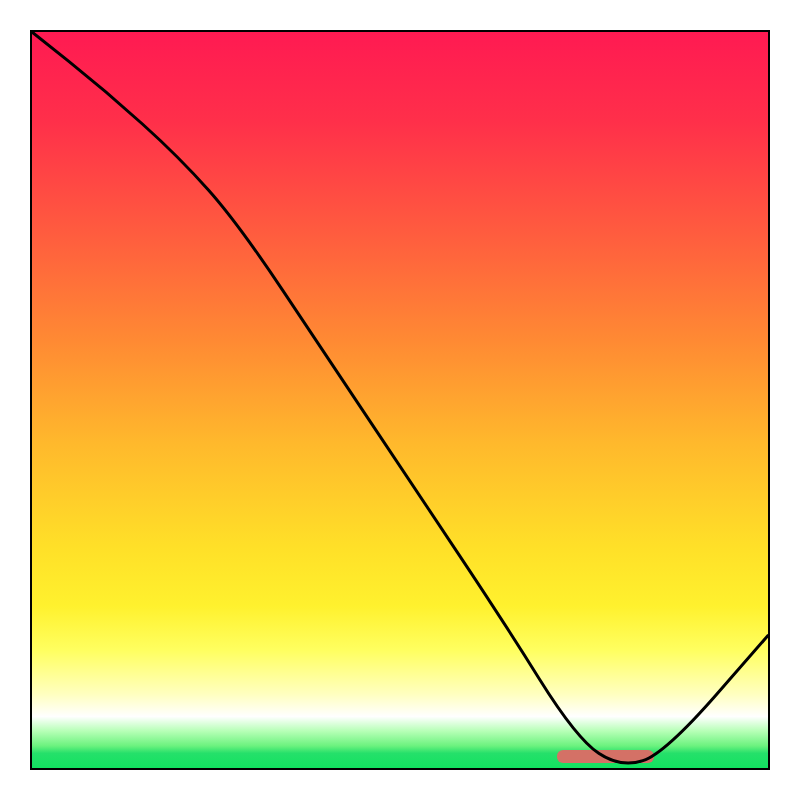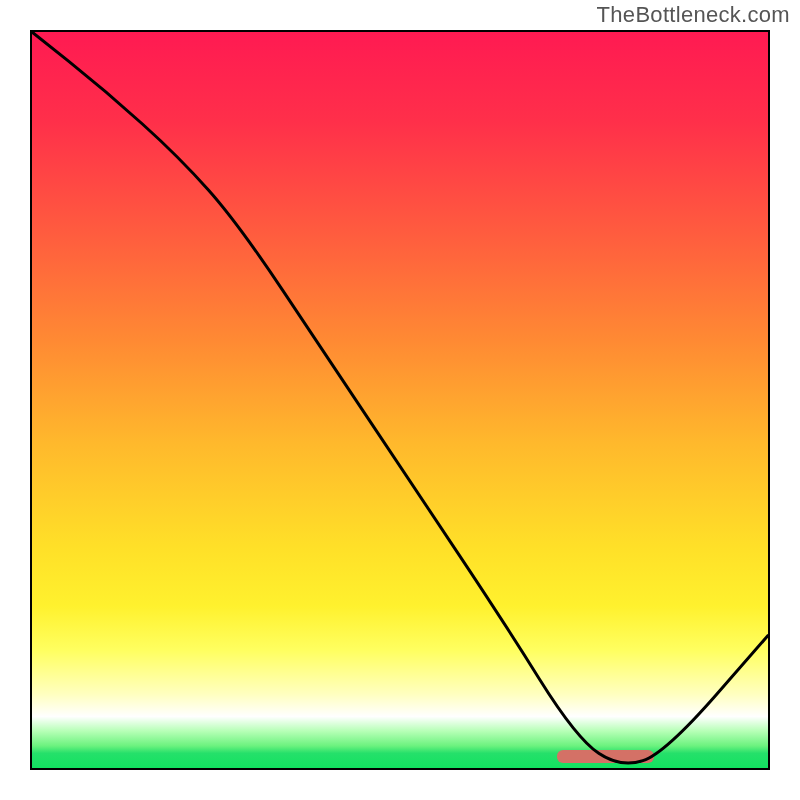--- a/index.html
+++ b/index.html
@@ -72,21 +72,20 @@
     width: 100%;
     height: 100%;
     pointer-events: none;
   }
 </style>
 </head>
 <body>
 
 <div class="frame">
 
-  <div class="watermark">TheBottleneck.com</div>
 
   <div class="plot">
     <div class="gradient-bg"></div>
     <div class="marker" id="marker" style="left: 525.4px; width: 96.2px; bottom: 5px;"></div>
     <svg class="curve" viewBox="0 0 740 740" preserveAspectRatio="none">
       <path id="curvePath" fill="none" stroke="#000" stroke-width="3" stroke-linecap="round" stroke-linejoin="round" d="M 0.0 0.0 Q 0.0 0.0 37.0 29.6 Q 74.0 59.2 111.0 92.5 Q 148.0 125.8 177.6 159.1 Q 207.2 192.4 251.6 259.0 Q 296.0 325.6 340.4 392.2 Q 384.8 458.8 429.2 525.4 Q 473.6 592.0 510.6 651.2 Q 547.6 710.4 569.8 725.2 Q 592.0 740.0 614.2 732.6 Q 636.4 725.2 688.2 666.0 T 740.0 606.8"></path>
     </svg>
   </div>
 
 </div>

